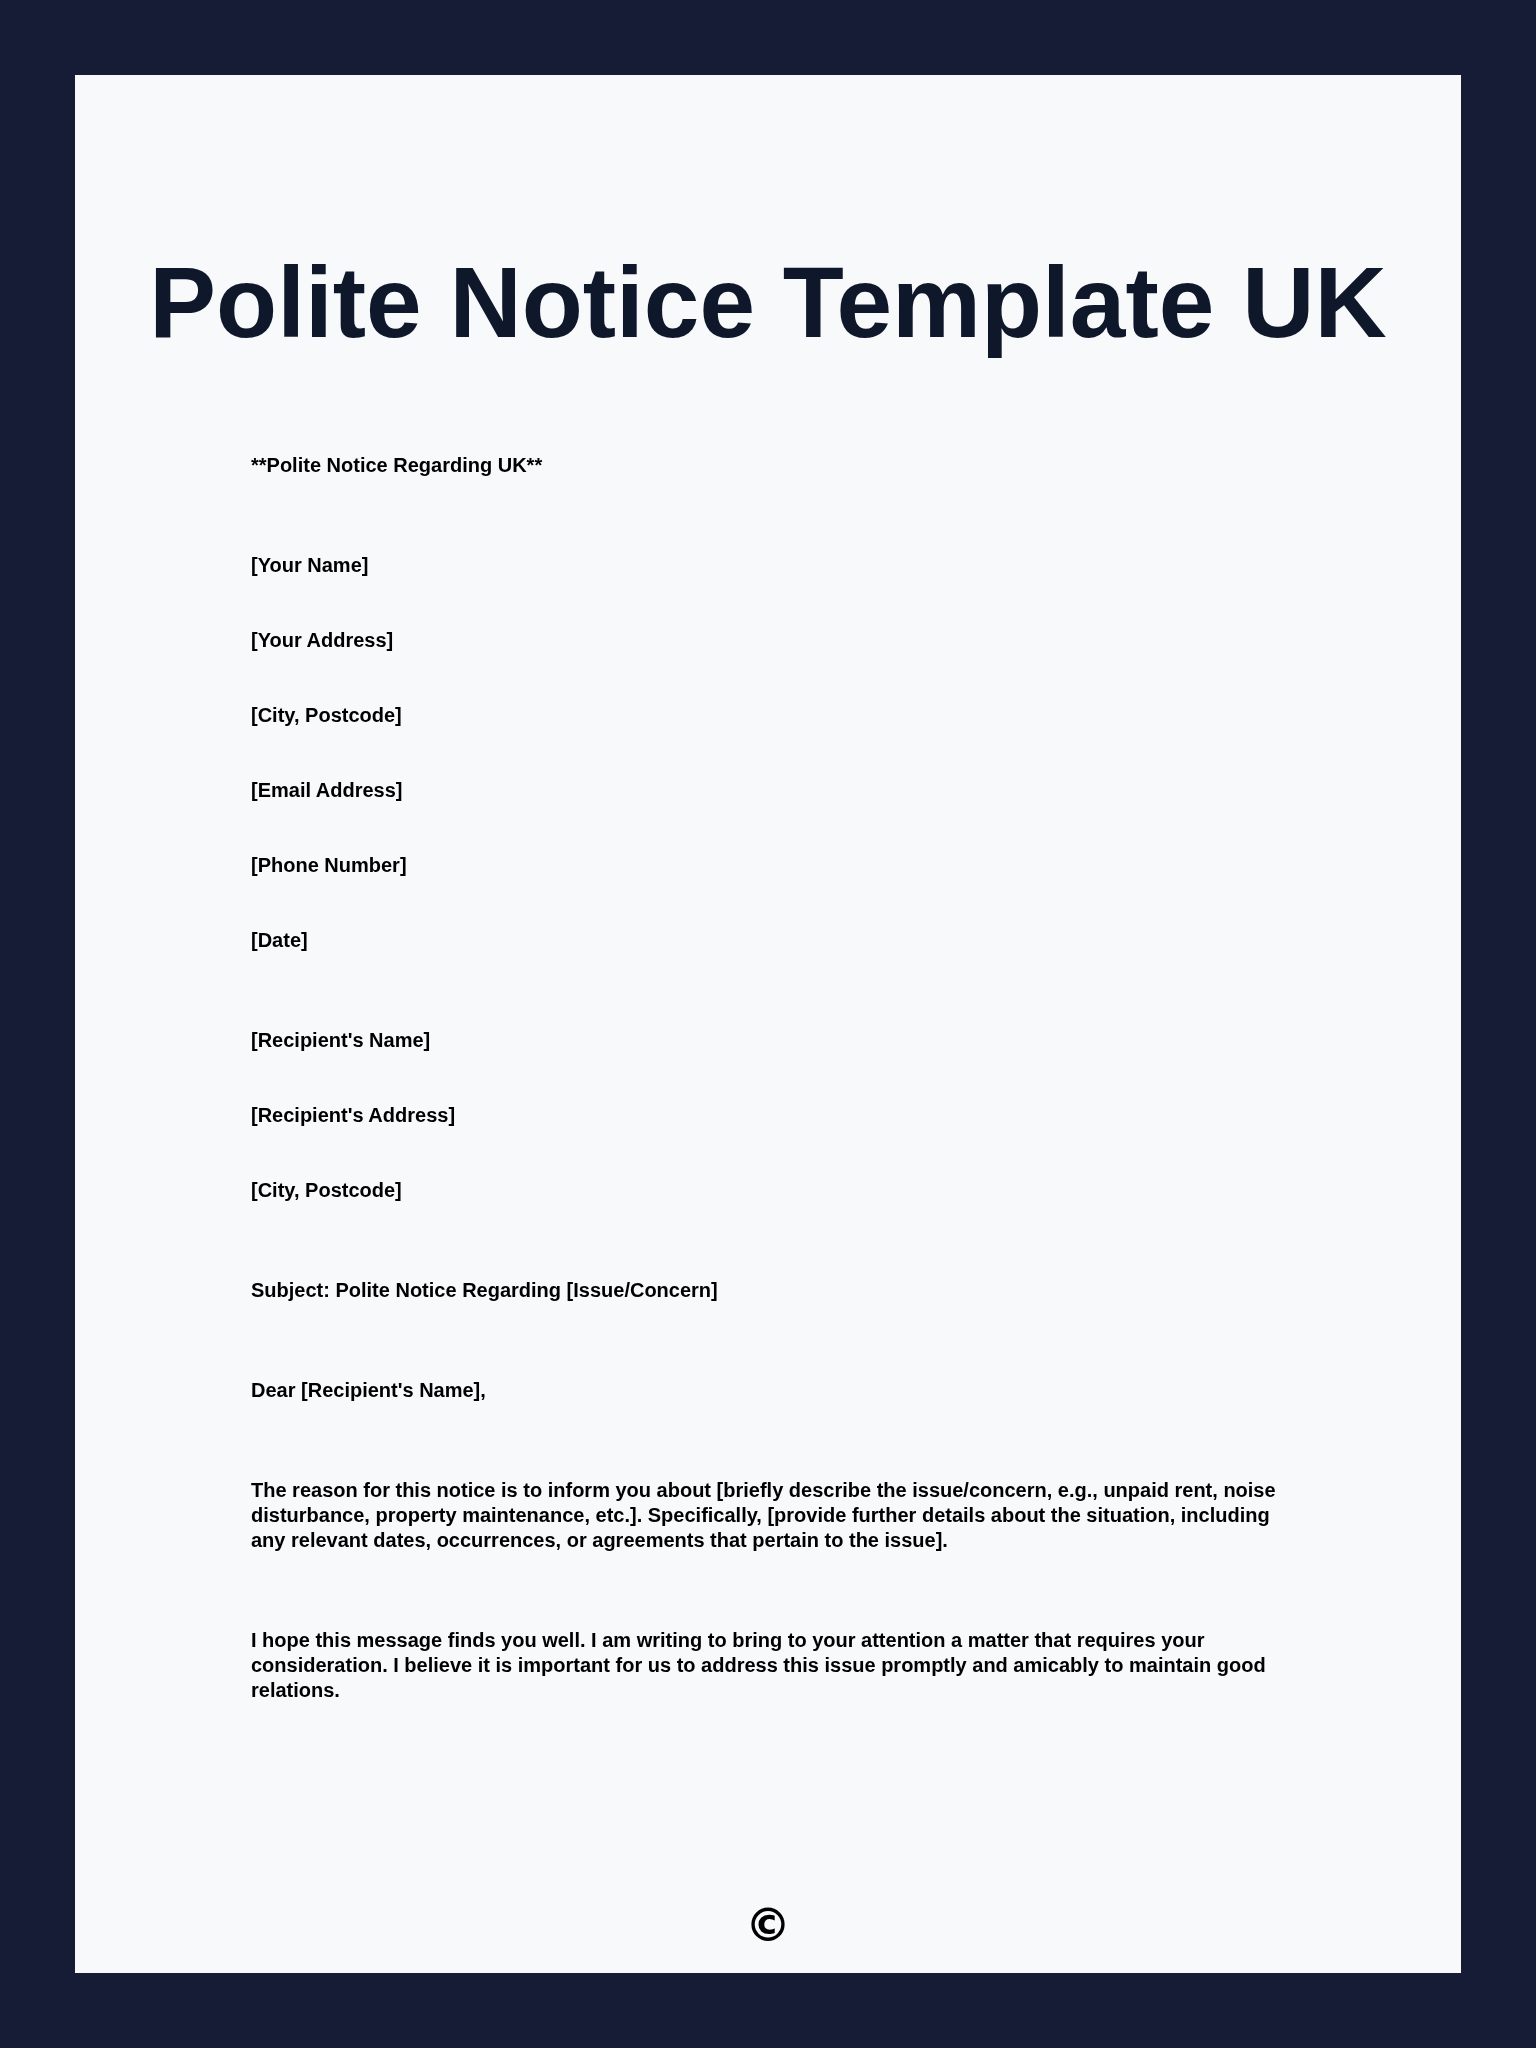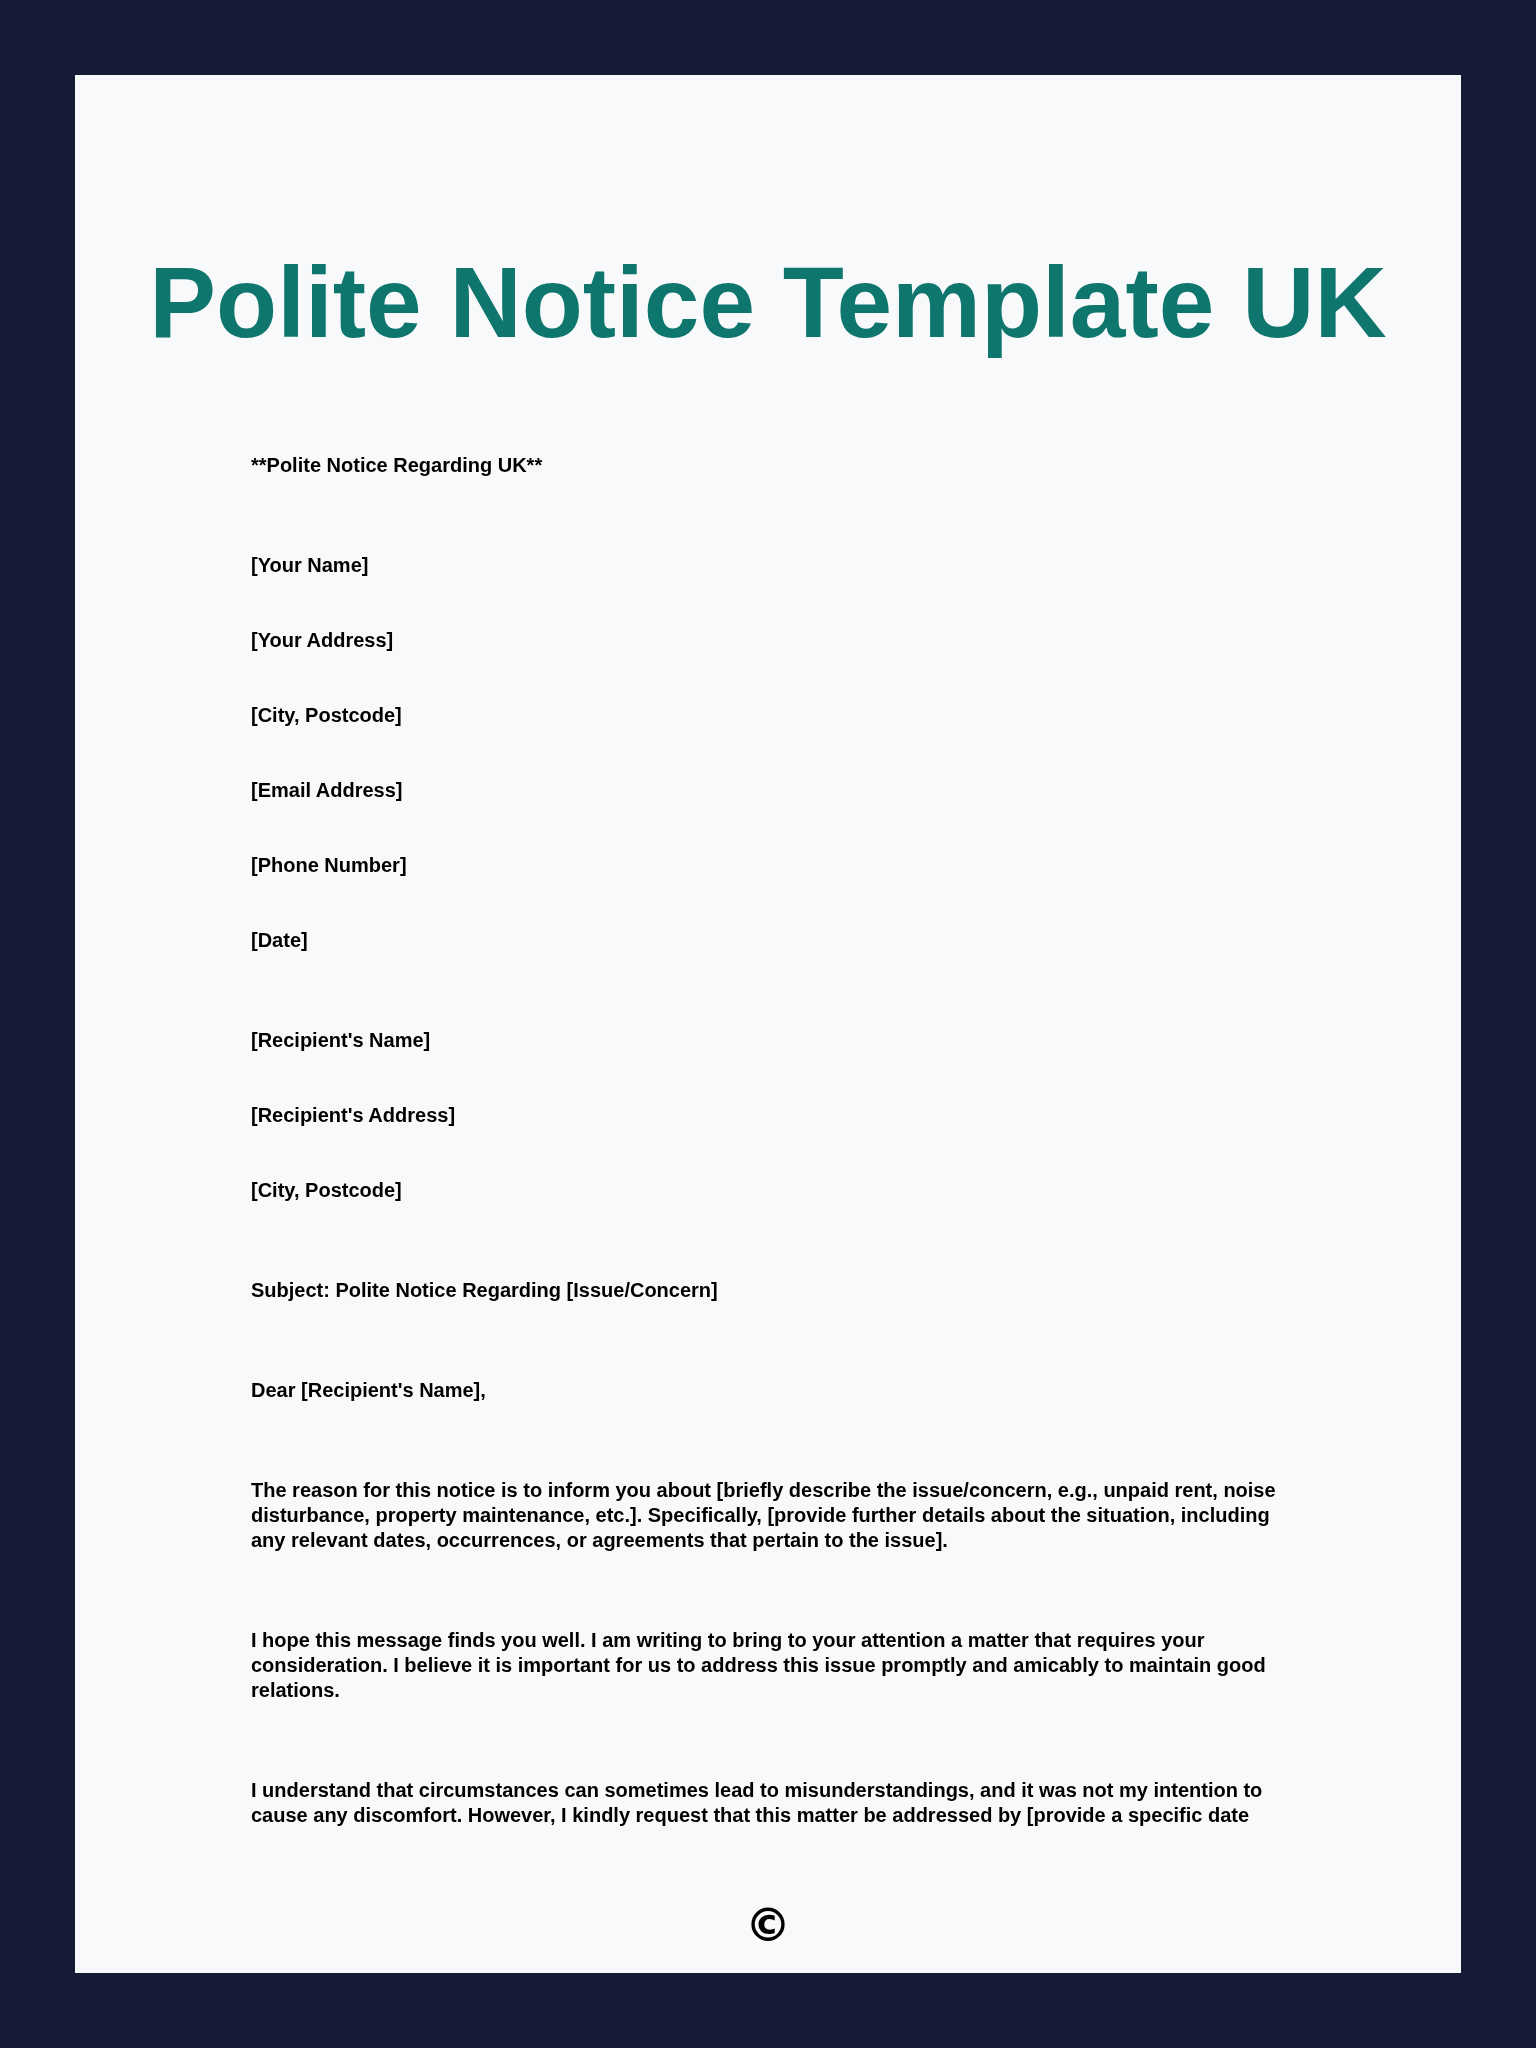--- a/index.html
+++ b/index.html
@@ -27,21 +27,21 @@
       position: absolute;
       left: 0;
       top: 177px;
       width: 100%;
       margin: 0;
       text-align: center;
       font-family: "Liberation Sans", sans-serif;
       font-weight: 700;
       font-size: 100px;
       line-height: 100px;
-      color: #0f766e;
+      color: #0f172a;
       white-space: nowrap;
     }
     .content {
       position: absolute;
       left: 176px;
       top: 378px;
       width: 1034px;
       height: 1380px;
       overflow: hidden;
       color: #000000;
@@ -88,17 +88,16 @@
     <p class="s100">[Recipient's Name]</p>
     <p class="s75">[Recipient's Address]</p>
     <p class="s75">[City, Postcode]</p>
 
     <p class="s100">Subject: Polite Notice Regarding [Issue/Concern]</p>
 
     <p class="s100">Dear [Recipient's Name],</p>
 
     <p class="s100">The reason for this notice is to inform you about [briefly describe the issue/concern, e.g., unpaid rent, noise disturbance, property maintenance, etc.]. Specifically, [provide further details about the situation, including any relevant dates, occurrences, or agreements that pertain to the issue].</p>
     <p class="s100">I hope this message finds you well. I am writing to bring to your attention a matter that requires your consideration. I believe it is important for us to address this issue promptly and amicably to maintain good relations.</p>
-    <p class="s100">I understand that circumstances can sometimes lead to misunderstandings, and it was not my intention to cause any discomfort. However, I kindly request that this matter be addressed by [provide a specific date</p>
   </div>
 
   <div class="copyright">©</div>
 </div>
 
 </body></html>

